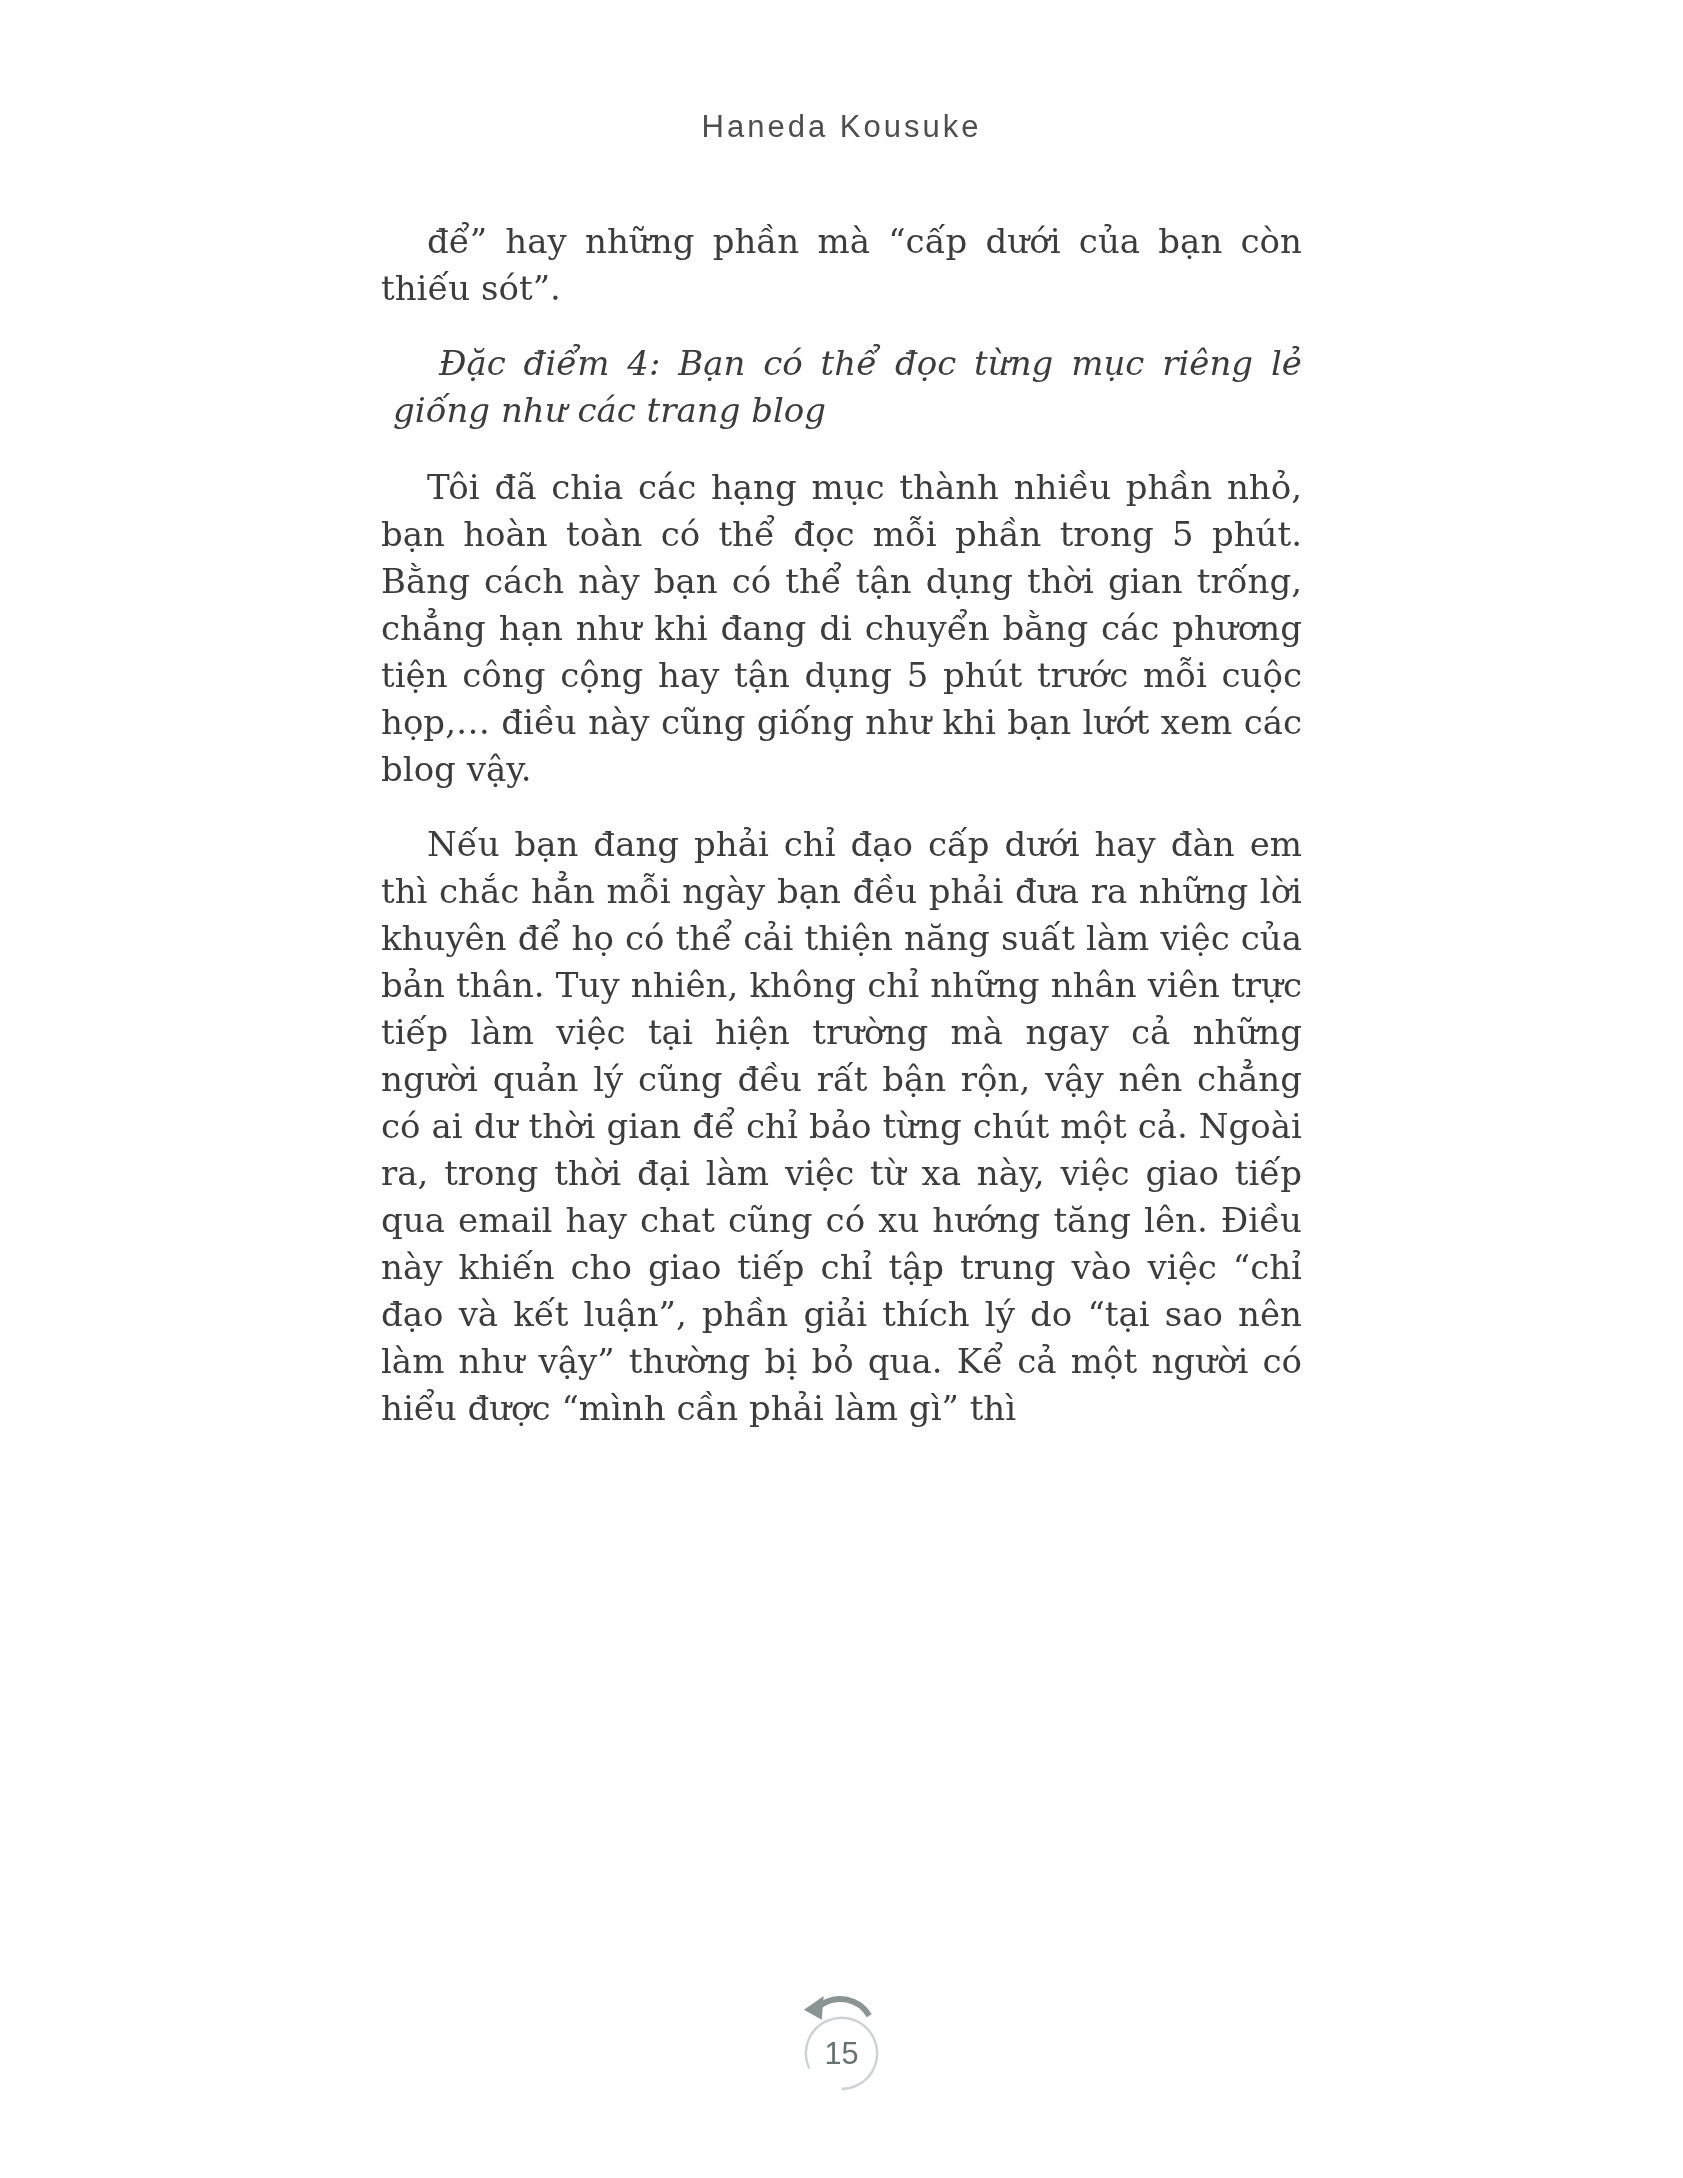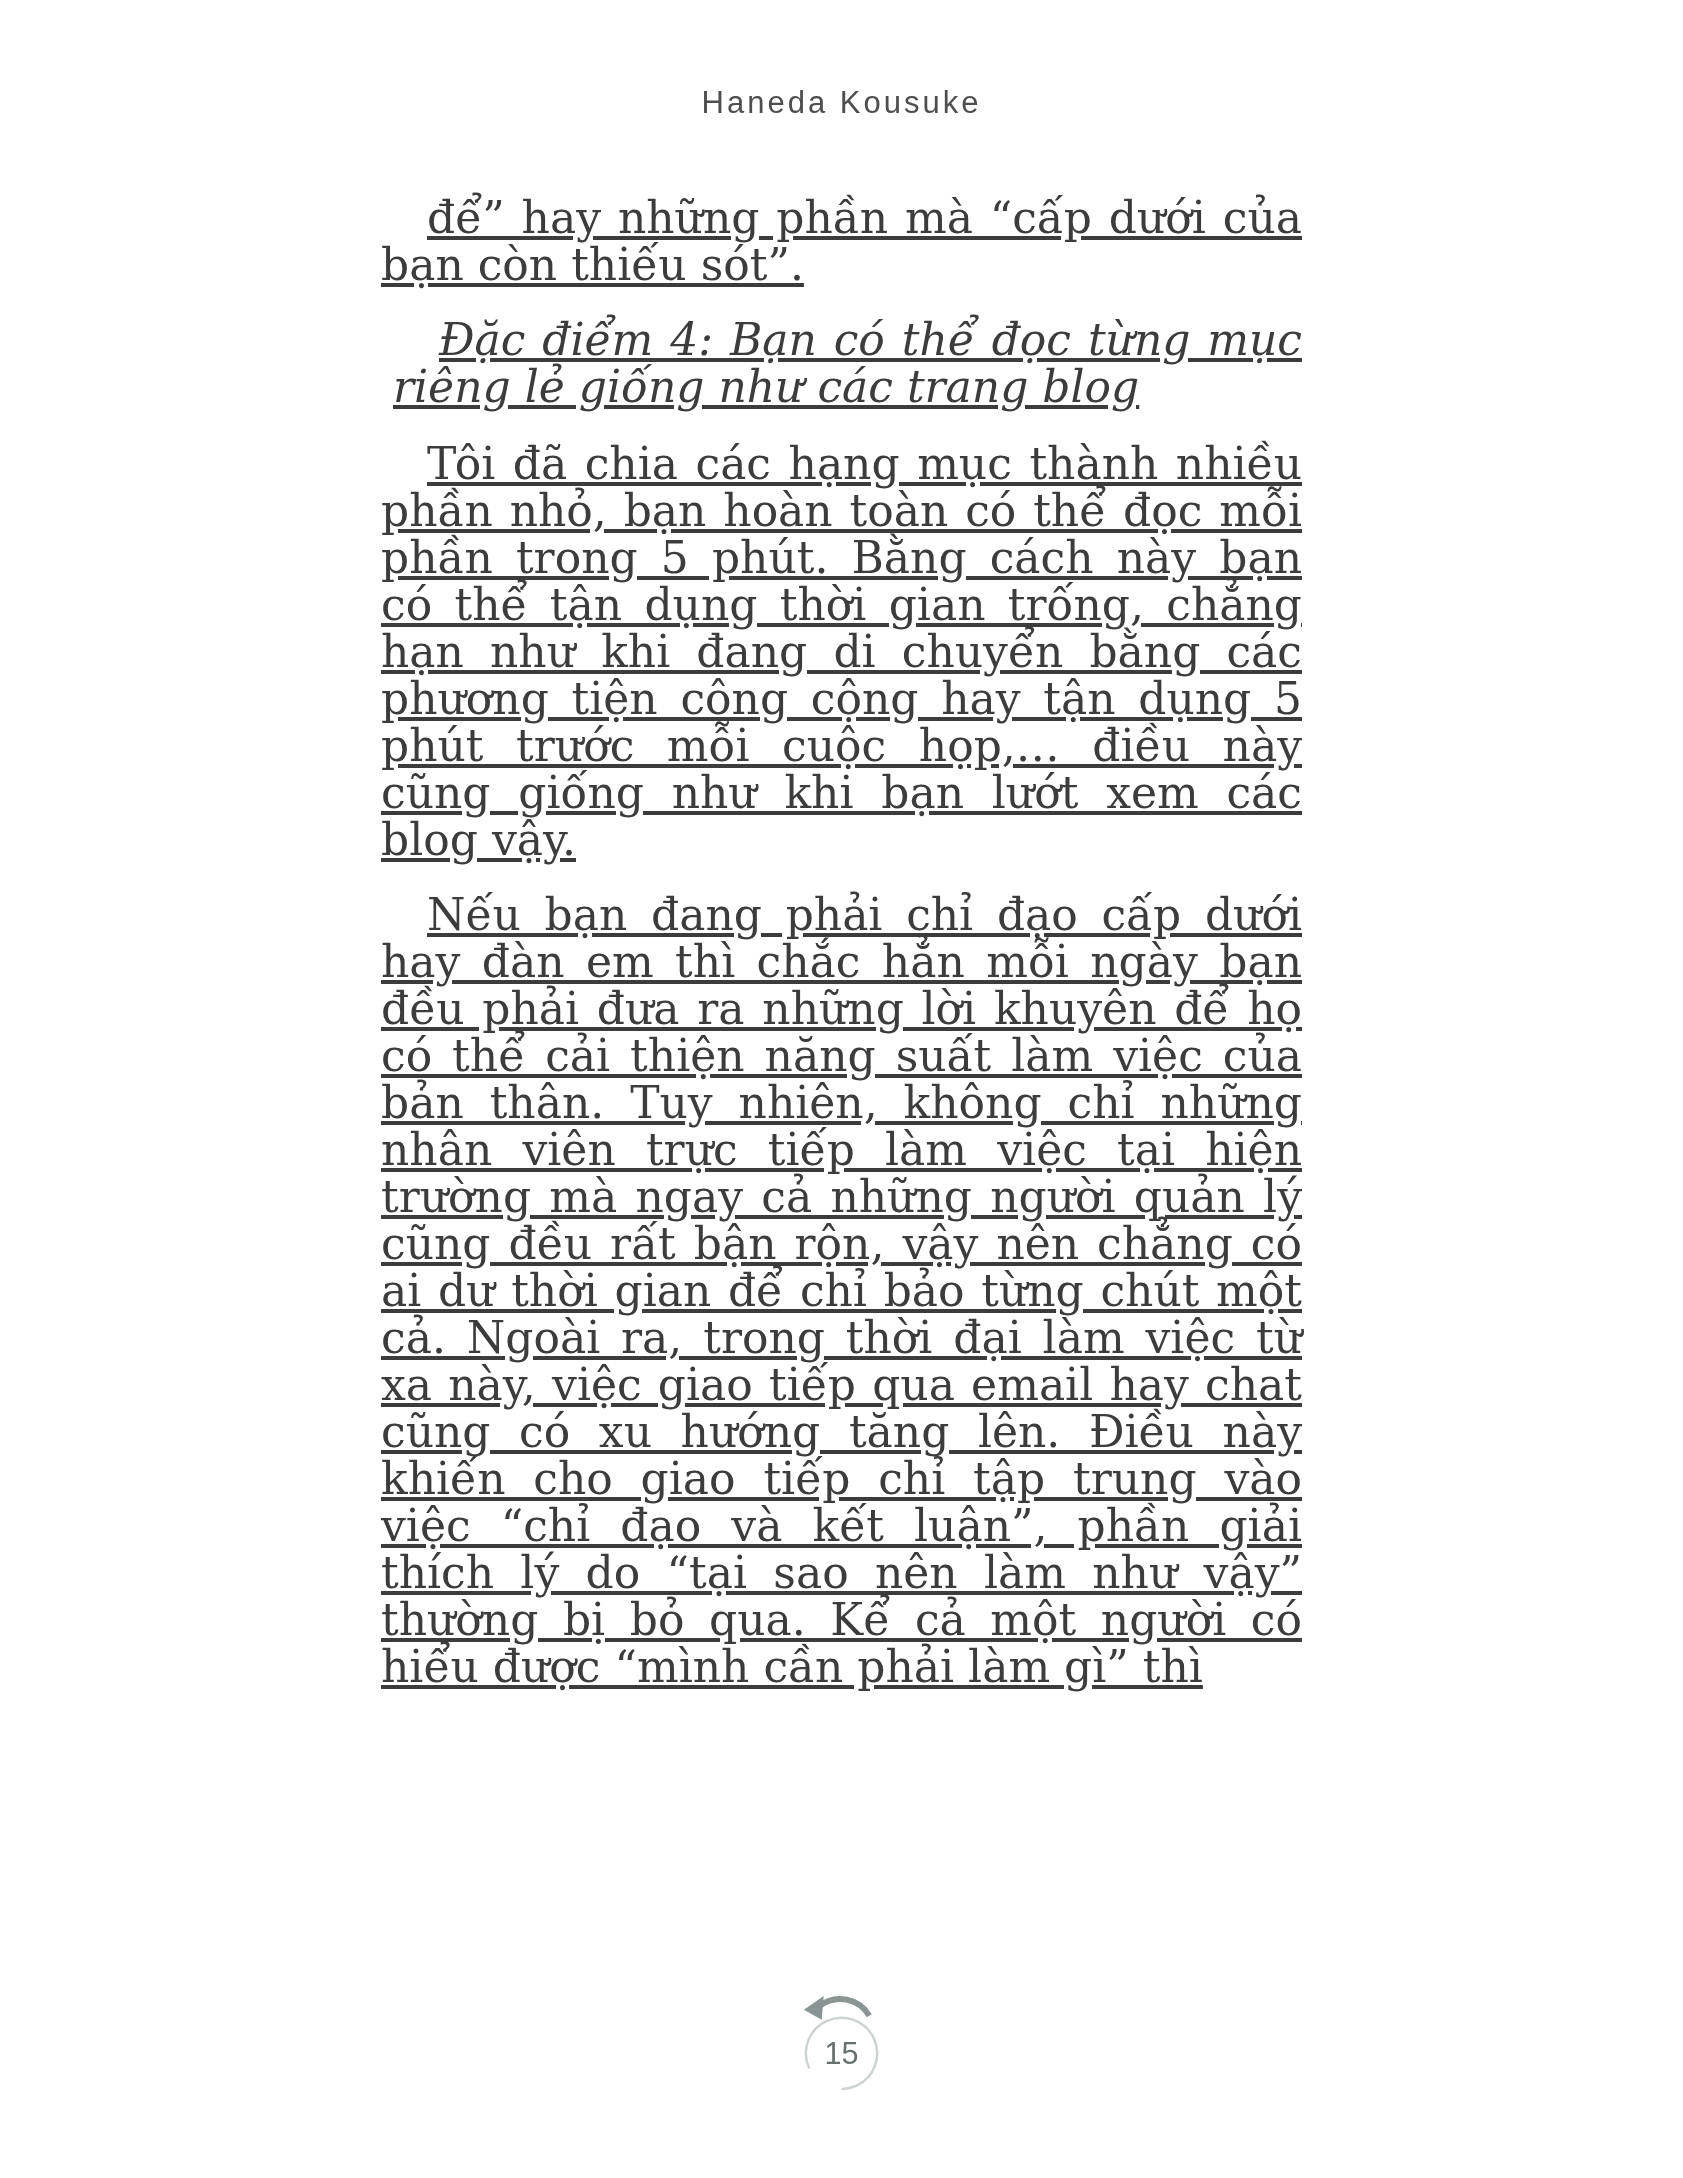--- a/index.html
+++ b/index.html
@@ -9,35 +9,34 @@
   }
   body {
     width: 1683px;
     height: 2178px;
     position: relative;
     font-family: "DejaVu Serif", "Liberation Serif", serif;
     color: #3c3c3c;
     overflow: hidden;
   }
   .page-header {
-    padding-top: 85px;
+    padding-top: 109px;
     text-align: center;
     font-family: "Liberation Sans", sans-serif;
     font-weight: 300;
     font-size: 31px;
     letter-spacing: 3px;
     color: #4e4e4e;
   }
   .content {
     width: 921px;
     margin: 73px auto 0;
-    font-size: 44px;
+    font-size: 34px;
     line-height: 47px;
     text-align: justify;
-    text-decoration: underline;
   }
   .content p {
     margin: 0 0 28px 0;
     text-indent: 46px;
   }
   .content p.section-heading {
     font-style: italic;
     margin: 8px 0 30px 12px;
   }
   .page-footer {

